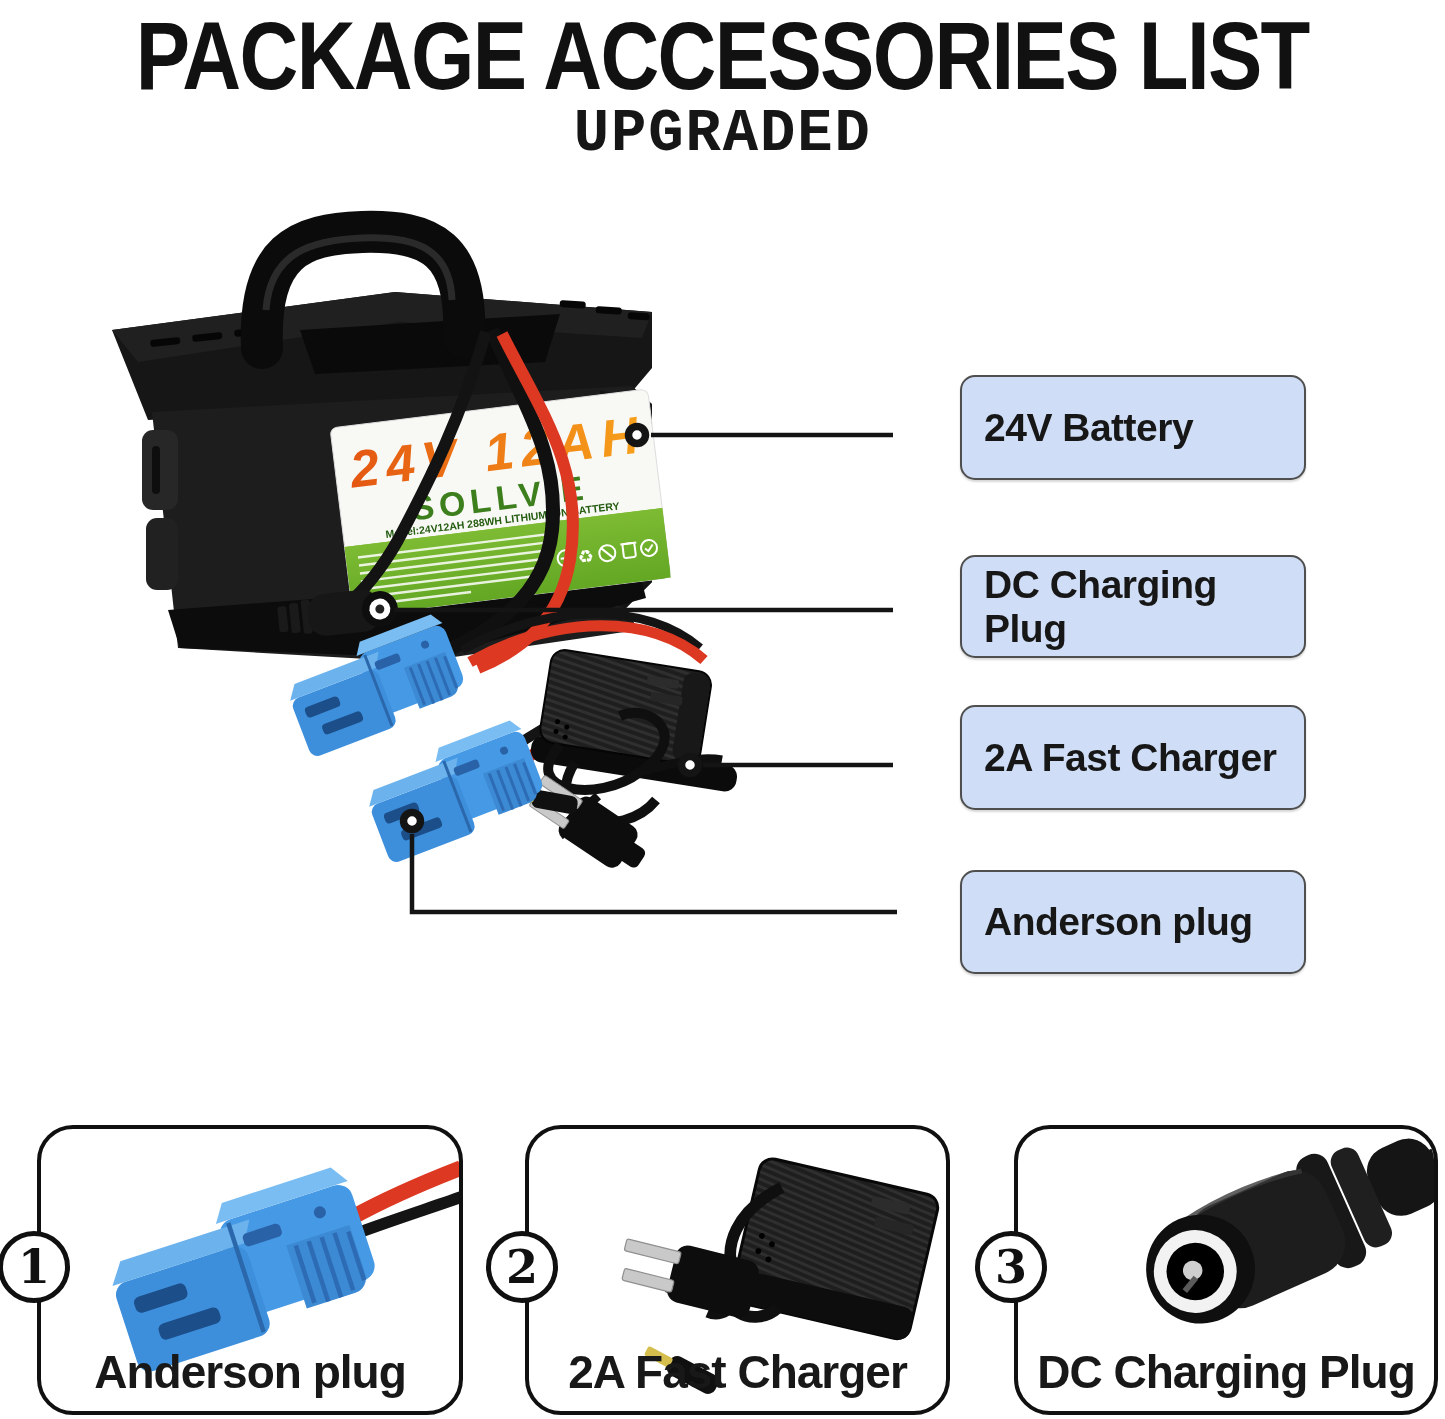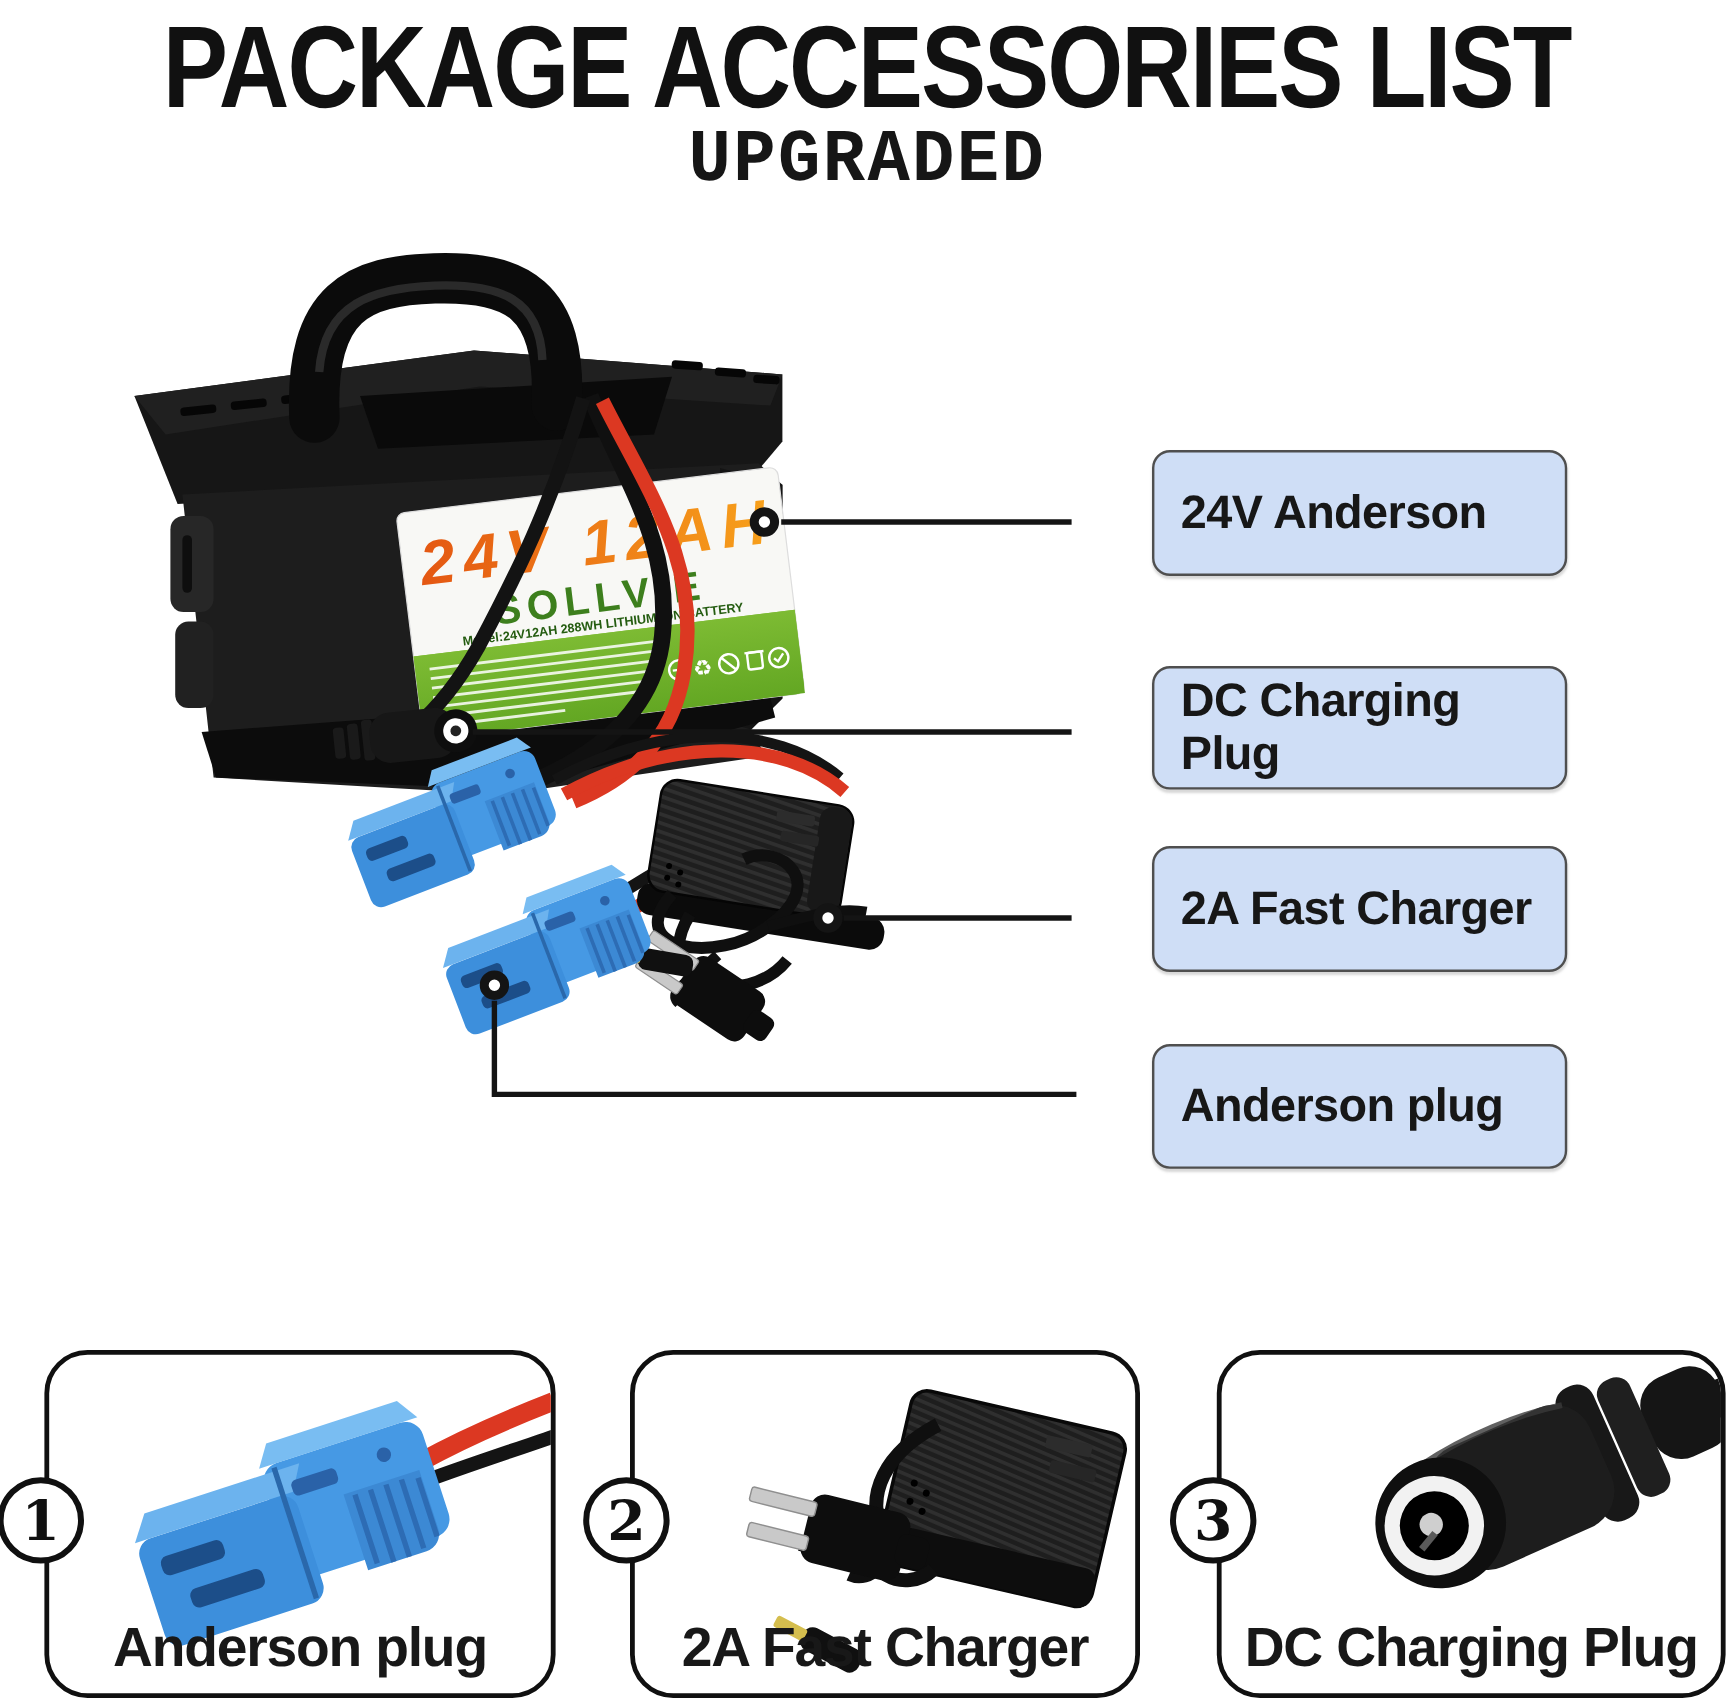--- a/index.html
+++ b/index.html
@@ -213,21 +213,21 @@
       <path d="M412 834 L412 912 L897 912" fill="none"></path>
     </g>
     <g fill="#ffffff" stroke="#141414" stroke-width="7.5">
       <circle cx="637" cy="435" r="8.5"></circle>
       <circle cx="690" cy="765" r="8.5"></circle>
       <circle cx="412" cy="821" r="8.5"></circle>
     </g>
   </svg>
 
   <div class="callout c1">
-    <span>24V Anderson</span>
+    <span>24V Battery</span>
   </div>
   <div class="callout c2">
     <span>DC Charging Plug</span>
   </div>
   <div class="callout c3">
     <span>2A Fast Charger</span>
   </div>
   <div class="callout c4">
     <span>
       <span style="display:block">Anderson plug</span>

